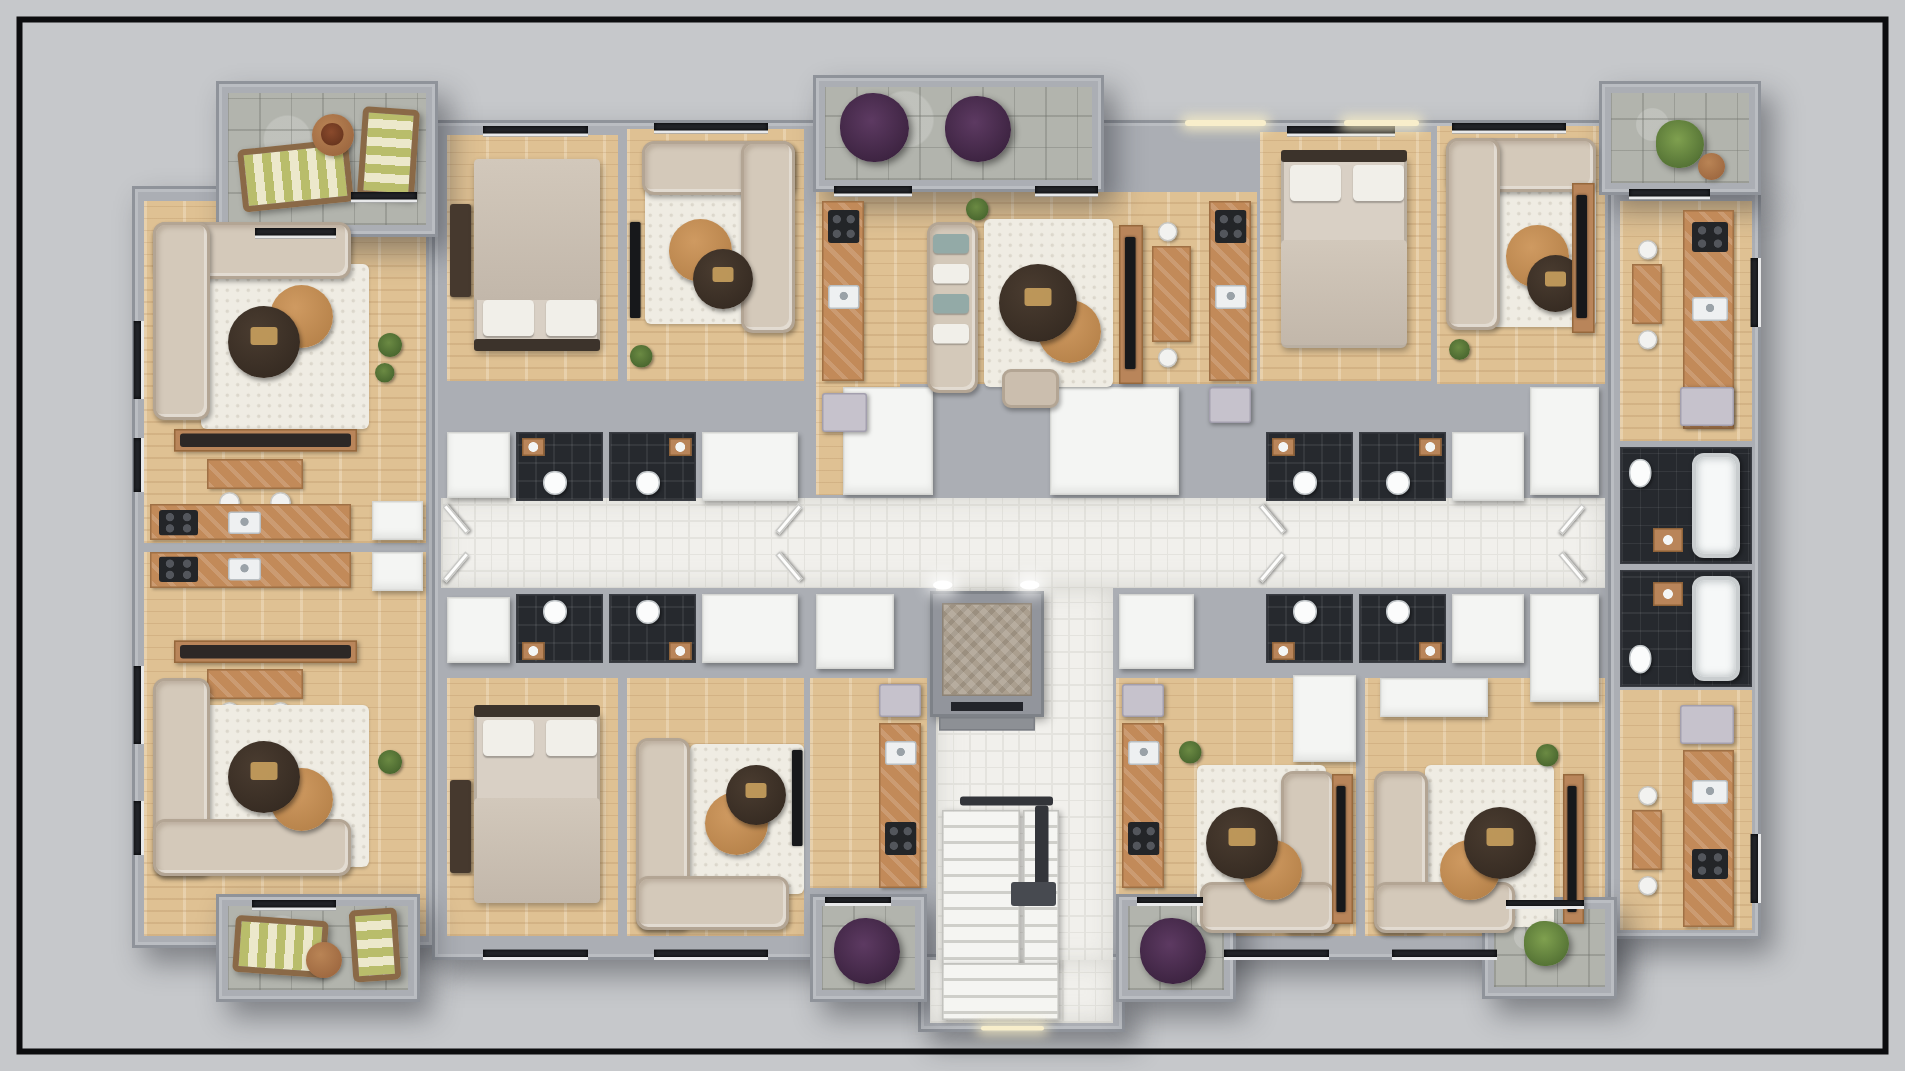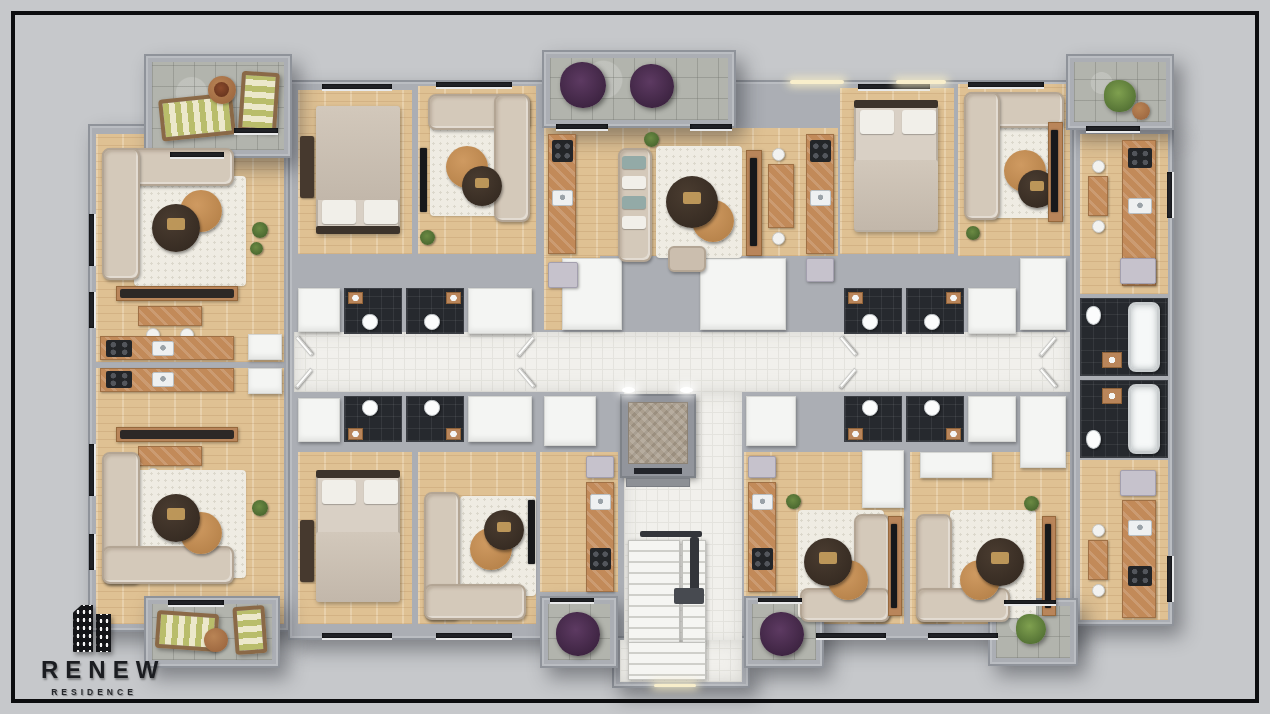--- a/index.html
+++ b/index.html
@@ -366,21 +366,13 @@
       <div class="it t-door" style="left: 302px; top: 334px; width: 4px; height: 24px; transform: rotate(-40deg); transform-origin: center center;"></div>
       <div class="it t-door" style="left: 524px; top: 334px; width: 4px; height: 24px; transform: rotate(40deg); transform-origin: center center;"></div>
       <div class="it t-door" style="left: 846px; top: 334px; width: 4px; height: 24px; transform: rotate(-40deg); transform-origin: center center;"></div>
       <div class="it t-door" style="left: 1046px; top: 334px; width: 4px; height: 24px; transform: rotate(40deg); transform-origin: center center;"></div>
       <div class="it t-door" style="left: 302px; top: 366px; width: 4px; height: 24px; transform: rotate(40deg); transform-origin: center center;"></div>
       <div class="it t-door" style="left: 524px; top: 366px; width: 4px; height: 24px; transform: rotate(-40deg); transform-origin: center center;"></div>
       <div class="it t-door" style="left: 846px; top: 366px; width: 4px; height: 24px; transform: rotate(40deg); transform-origin: center center;"></div>
       <div class="it t-door" style="left: 1046px; top: 366px; width: 4px; height: 24px; transform: rotate(-40deg); transform-origin: center center;"></div>
     </div>
   <div id="frame"></div>
-  <div class="logo">
-    <div class="logo-icon">
-      <div class="bld bld-1"></div>
-      <div class="bld bld-2"></div>
-    </div>
-    <div class="logo-title">RENEW</div>
-    <div class="logo-subtitle">RESIDENCE</div>
-  </div>
 </div>
 
 </body></html>

